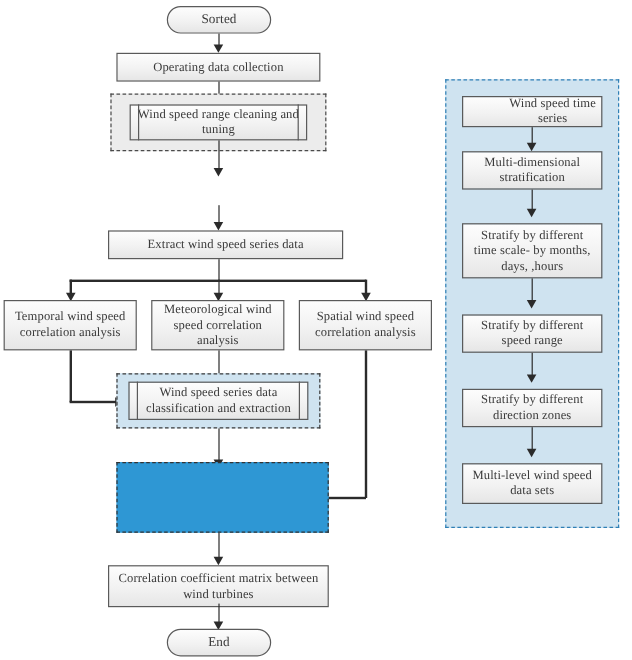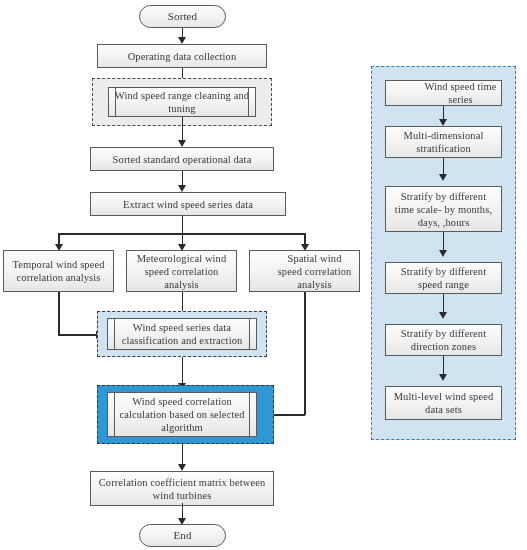--- a/index.html
+++ b/index.html
@@ -114,21 +114,20 @@
   <div class="ln ln-v" style="left:181.5px; top:68px; height:16px;"></div>
   <div class="arrow arrow-down" style="left:178px; top:80px;"></div>
 
   <div class="frame frame-grey" style="left:92px; top:78px; width:180px; height:48px;"></div>
 
   <div class="node predef" style="left:108px; top:87px; width:148px; height:30px;">Wind speed range cleaning and tuning</div>
 
   <div class="ln ln-v" style="left:181.5px; top:117px; height:26px;"></div>
   <div class="arrow arrow-down" style="left:178px; top:140px;"></div>
 
-  <div class="node" style="left:90px; top:147px; width:184px; height:24px;">Sorted standard operational data</div>
 
   <div class="ln ln-v" style="left:181.5px; top:171px; height:17px;"></div>
   <div class="arrow arrow-down" style="left:178px; top:185px;"></div>
 
   <div class="node" style="left:90px; top:192px; width:196px; height:24px;text-align:right;">Extract wind speed  series data</div>
 
   <div class="ln ln-v" style="left:181.5px; top:216px; height:18px;"></div>
   <div class="ln ln-h" style="left:58px; top:233px; width:247px;"></div>
 
   <div class="ln ln-v" style="left:58px; top:233px; height:14px;"></div>
@@ -137,21 +136,21 @@
   <div class="ln ln-v" style="left:181.5px; top:233px; height:14px;"></div>
   <div class="arrow arrow-down" style="left:178px; top:244px;"></div>
 
   <div class="ln ln-v" style="left:304px; top:233px; height:14px;"></div>
   <div class="arrow arrow-down" style="left:300.5px; top:244px;"></div>
 
   <div class="node" style="left:3px; top:250px; width:111px; height:42px;">Temporal wind speed correlation analysis</div>
 
   <div class="node" style="left:126px; top:250px; width:111px; height:42px;">Meteorological wind speed correlation analysis</div>
 
-  <div class="node" style="left:249px; top:250px; width:111px; height:42px;padding-left:24px;">Spatial wind speed correlation analysis</div>
+  <div class="node" style="left:249px; top:250px; width:111px; height:42px;">Spatial wind speed correlation analysis</div>
 
   <div class="ln ln-v" style="left:58px; top:292px; height:43px;"></div>
   <div class="ln ln-h" style="left:58px; top:334px; width:40px;"></div>
   <div class="arrow arrow-right" style="left:96px; top:330.5px;"></div>
 
   <div class="ln ln-v" style="left:181.5px; top:292px; height:24px;"></div>
   <div class="arrow arrow-down" style="left:178px; top:313px;"></div>
 
   <div class="ln ln-v" style="left:304px; top:292px; height:123px;"></div>
   <div class="ln ln-h" style="left:272px; top:414px; width:33px;"></div>
@@ -159,21 +158,20 @@
 
   <div class="frame frame-lightblue" style="left:97px; top:311px; width:170px; height:46px;"></div>
 
   <div class="node predef" style="left:107px; top:318px; width:150px; height:32px;">Wind speed series data classification and extraction</div>
 
   <div class="ln ln-v" style="left:181.5px; top:357px; height:29px;"></div>
   <div class="arrow arrow-down" style="left:178px; top:383px;"></div>
 
   <div class="frame frame-blue" style="left:97px; top:385px; width:177px; height:59px;"></div>
 
-  <div class="node predef" style="left:107px; top:392px; width:150px; height:45px;">Wind speed correlation calculation based on selected algorithm</div>
 
   <div class="ln ln-v" style="left:181.5px; top:444px; height:23px;"></div>
   <div class="arrow arrow-down" style="left:178px; top:464px;"></div>
 
   <div class="node" style="left:90px; top:471px; width:184px; height:35px;">Correlation coefficient matrix between wind turbines</div>
 
   <div class="ln ln-v" style="left:181.5px; top:503px; height:18px;"></div>
   <div class="arrow arrow-down" style="left:178px; top:518px;"></div>
 
   <div class="node terminator" style="left:139px; top:524px; width:87px; height:23px;">End</div>

